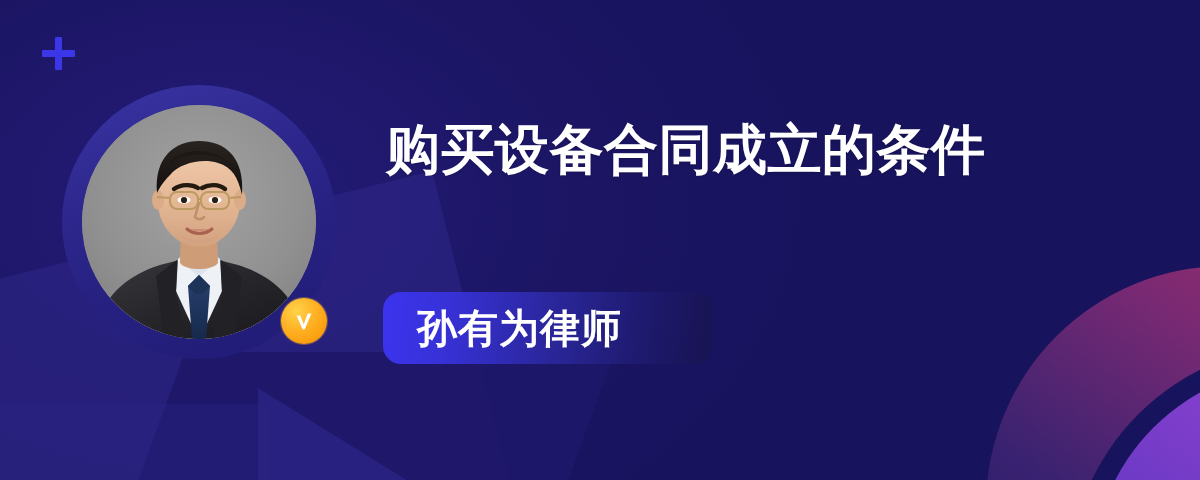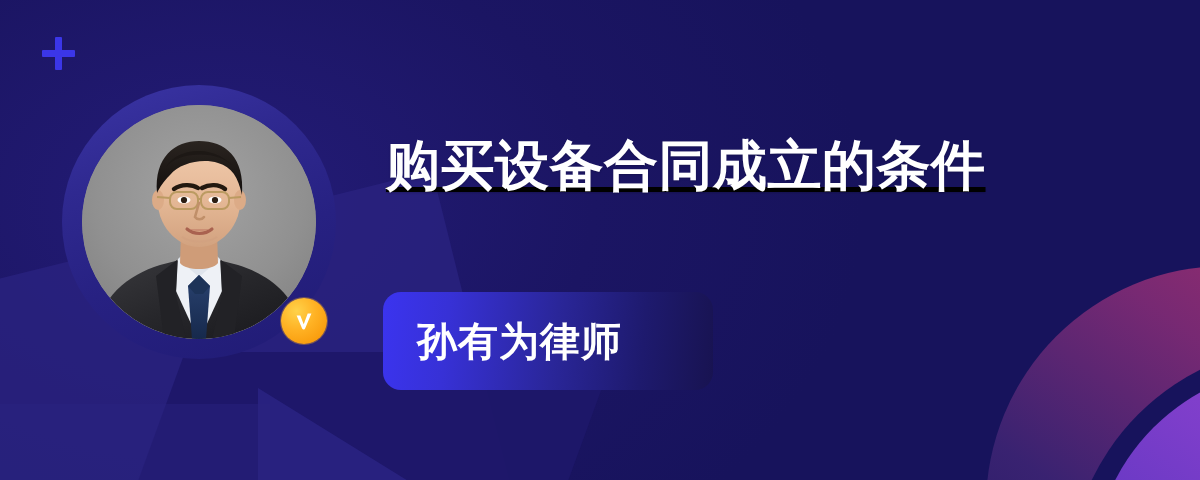--- a/index.html
+++ b/index.html
@@ -137,39 +137,38 @@
     border-radius:50%;
     background:radial-gradient(circle at 34% 28%, #ffd24a 0%, #ffb224 42%, #f59000 100%);
     box-shadow:0 0 0 1px rgba(255,180,40,.35);
     display:flex; align-items:center; justify-content:center;
   }
   .verified-badge svg { display:block; }
 
   
   .content {
     position:absolute;
-    left:386px; top:124px;
+    left:386px; top:108px;
     width:690px;
-    text-decoration:underline;
   }
   .headline {
     color:#ffffff;
     font-size:54px;
     line-height:82px;
     font-weight:700;
     letter-spacing:.5px;
     font-family:"Liberation Sans", "DejaVu Sans", sans-serif;
     text-shadow:0 1px 2px rgba(0,0,0,.18);
   }
 
   
   .name-pill {
     position:absolute;
     left:383px; top:292px;
-    width:330px; height:98px;
+    width:330px; height:72px;
     border-radius:18px;
     background:linear-gradient(96deg, #3b34ef 0%, #3731d6 20%, #2a2699 52%, #1e1a6e 78%, #181351 100%);
     display:flex; align-items:center;
   }
   .name-text {
     color:#ffffff;
     font-size:40px;
     font-weight:700;
     letter-spacing:1px;
     padding-left:34px;

